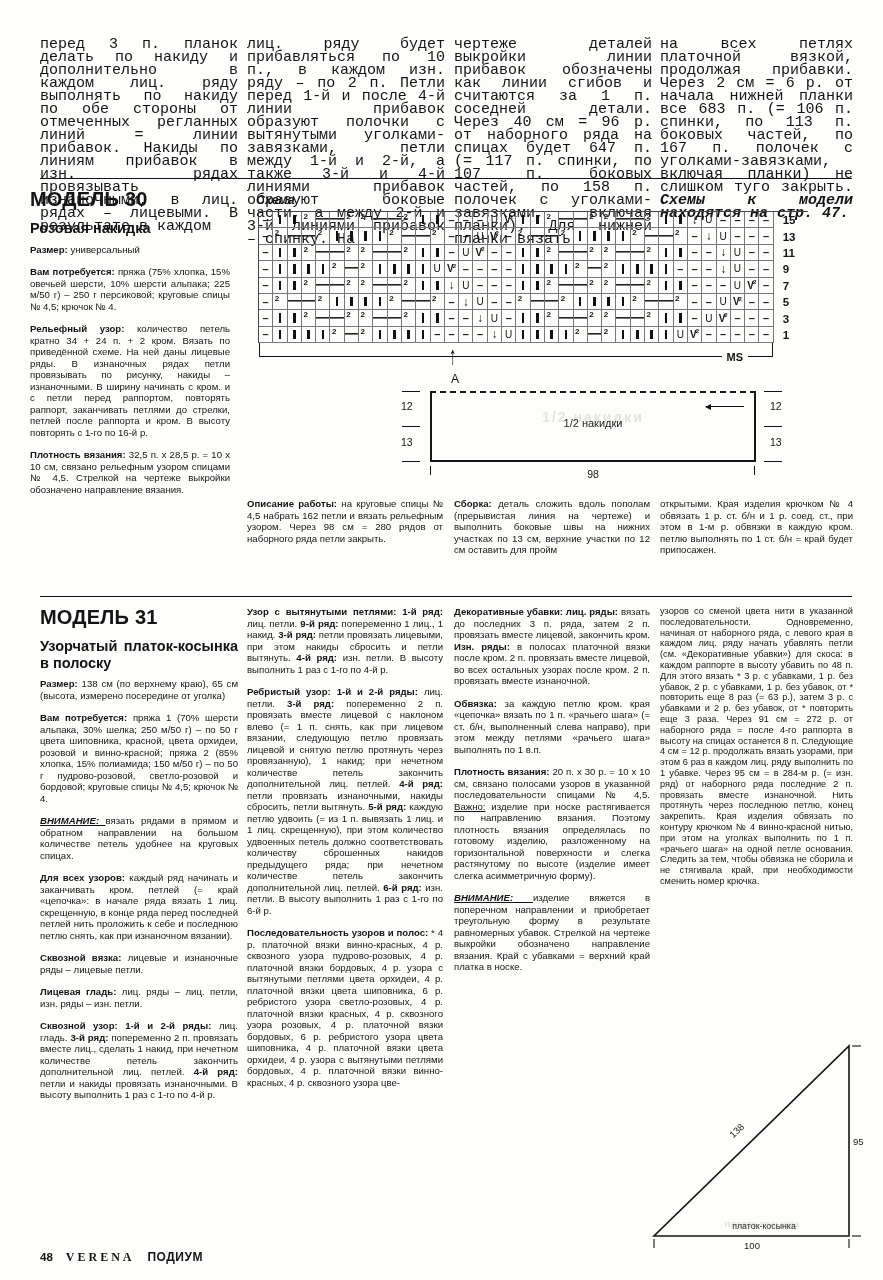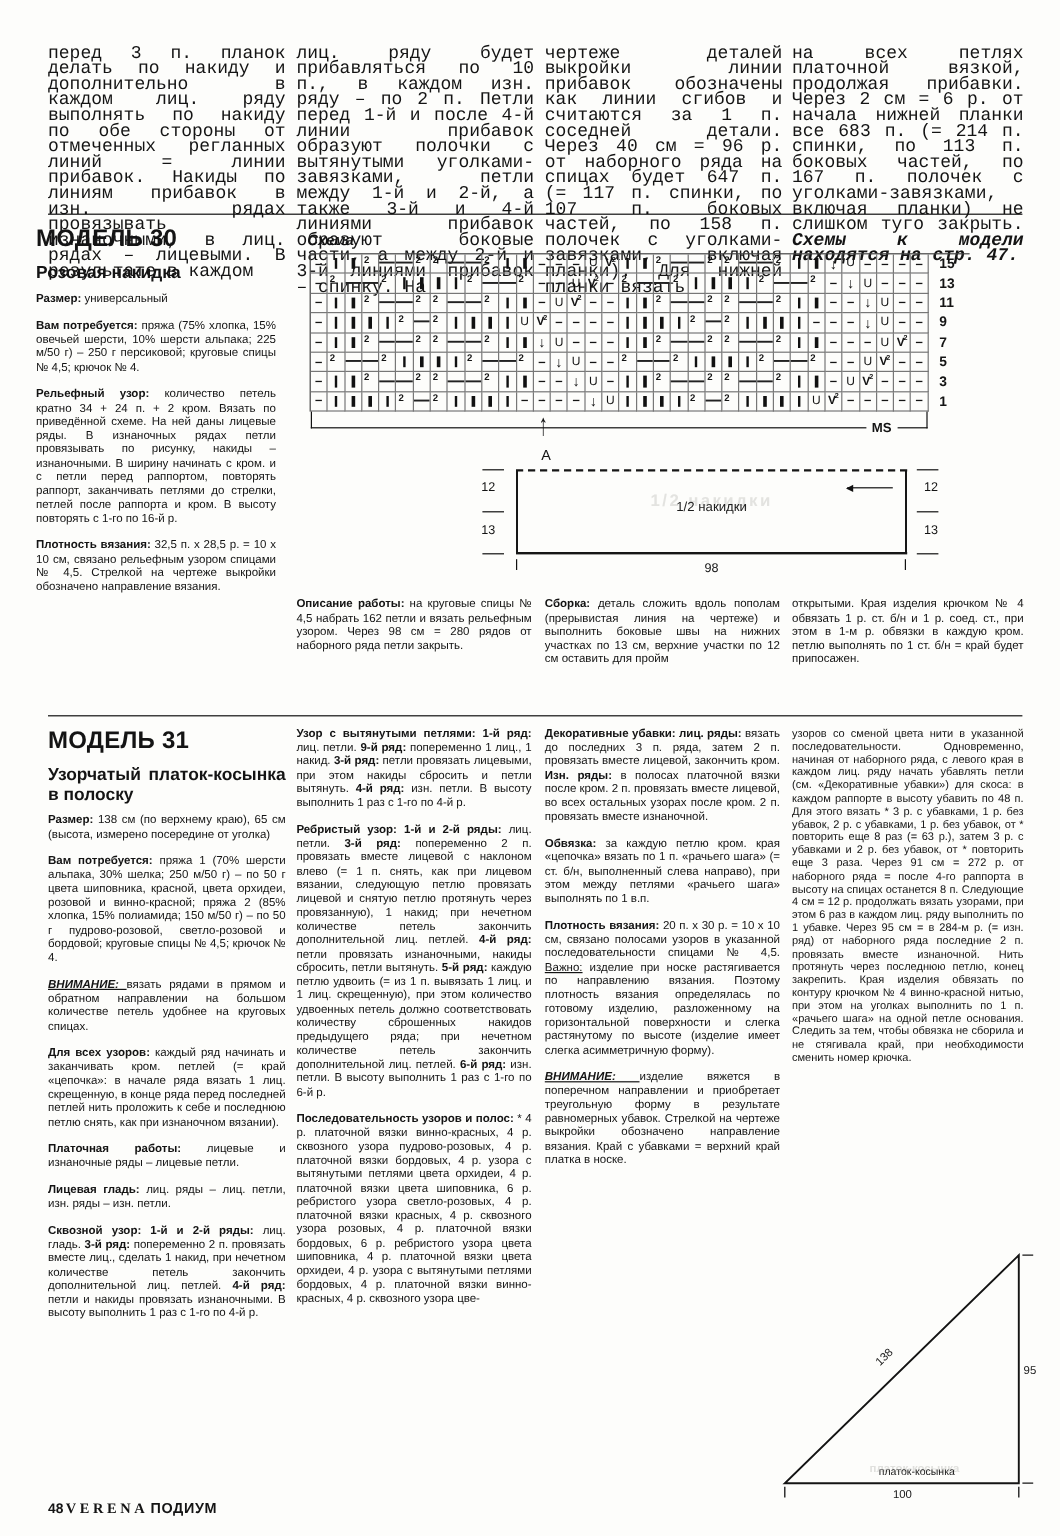--- a/index.html
+++ b/index.html
@@ -46,21 +46,21 @@
   .schematic .ghost{position:absolute;left:0;right:0;top:16px;text-align:center;color:#e3e3e0;font-size:14px;font-weight:bold;letter-spacing:2px;}
   .schematic .lbl{position:absolute;left:0;right:0;top:24px;text-align:center;font-size:11px;color:#1c1c1c;}
   .dir-arrow{position:absolute;right:10px;top:13px;width:38px;border-top:1.2px solid #111;}
   .dir-arrow:before{content:"";position:absolute;left:-1px;top:-3.5px;border-right:6px solid #111;border-top:3px solid transparent;border-bottom:3px solid transparent;}
   .tick-h{position:absolute;width:18px;border-top:1.5px solid #111;}
   .tick-v{position:absolute;height:9px;border-left:1.3px solid #111;}
   .dim{position:absolute;font-size:10.5px;text-align:center;}
   .dim-98{left:430px;top:468px;width:326px;text-align:center;}
 
   
-  .footer{position:absolute;left:40px;top:1250px;display:flex;align-items:baseline;gap:2px;}
+  .footer{position:absolute;left:40px;top:1250px;display:flex;align-items:baseline;gap:13px;}
   .pg-num{font-size:11.5px;font-weight:bold;}
   .brand{font-family:"Liberation Serif","DejaVu Serif",serif;font-size:12px;letter-spacing:3px;font-weight:700;}
   .brand2{font-size:12px;font-weight:bold;letter-spacing:.5px;}
 
   .tri-label{font-size:8.8px;fill:#1a1a1a;}
   .tri-ghost{font-size:9.5px;fill:#e0e0dd;font-weight:bold;}
   .tri-dim{font-size:9.5px;fill:#1a1a1a;}
 </style>
 </head>
 <body>
@@ -70,21 +70,21 @@
   <div class="col topcol" style="left:40px">
       <p class="para">перед 3 п. планок делать по накиду и дополнительно в каждом лиц. ряду выполнять по накиду по обе стороны от отмеченных регланных линий = линии прибавок. Накиды по линиям прибавок в изн. рядах провязывать изнаночными, в лиц. рядах – лицевыми. В результате в каждом</p>
     </div>
   <div class="col topcol" style="left:247px">
       <p class="para">лиц. ряду будет прибавляться по 10 п., в каждом изн. ряду – по 2 п. Петли перед 1-й и после 4-й линии прибавок образуют полочки с вытянутыми уголками-завязками, петли между 1-й и 2-й, а также 3-й и 4-й линиями прибавок образуют боковые части, а между 2-й и 3-й линиями прибавок – спинку. На</p>
     </div>
   <div class="col topcol" style="left:454px">
       <p class="para">чертеже деталей выкройки линии прибавок обозначены как линии сгибов и считаются за 1 п. соседней детали. Через 40 см = 96 р. от наборного ряда на спицах будет 647 п. (= 117 п. спинки, по 107 п. боковых частей, по 158 п. полочек с уголками-завязками, включая планки). Для нижней планки вязать</p>
     </div>
   <div class="col topcol" style="left:660px;width:193px">
-    <p class="para"><span>на всех петлях платочной вязкой, продолжая прибавки. Через 2 см = 6 р. от начала нижней планки все 683 п. (= 214 п. спинки, по 113 п. боковых частей, по 167 п. полочек с уголками-завязками, включая планки) не слишком туго закрыть.</span> <b><i>Схемы к модели находятся на стр. 47.</i></b></p>
+    <p class="para"><span>на всех петлях платочной вязкой, продолжая прибавки. Через 2 см = 6 р. от начала нижней планки все 683 п. (= 106 п. спинки, по 113 п. боковых частей, по 167 п. полочек с уголками-завязками, включая планки) не слишком туго закрыть.</span> <b><i>Схемы к модели находятся на стр. 47.</i></b></p>
   </div>
 
   <div class="rule" style="top:178px"></div>
 
   <div class="col m30col" style="left:30px;top:188px;width:200px">
     <h1 class="model-title">МОДЕЛЬ 30</h1>
     <h2 class="model-subtitle">Розовая накидка</h2>
     <div>
         <p class="para"><b class="lead">Размер: </b>универсальный</p>
         <p class="para"><b class="lead">Вам потребуется: </b>пряжа (75% хлопка, 15% овечьей шерсти, 10% шерсти альпака; 225 м/50 г) – 250 г персиковой; круговые спицы № 4,5; крючок № 4.</p>
@@ -606,21 +606,21 @@
   <div class="rule" style="top:596px"></div>
 
   <div class="col m31col" style="left:40px;top:606px;width:198px">
     <h1 class="model-title">МОДЕЛЬ 31</h1>
     <h2 class="model-subtitle">Узорчатый платок-косынка в полоску</h2>
     <div>
         <p class="para"><b class="lead">Размер: </b>138 см (по верхнему краю), 65 см (высота, измерено посередине от уголка)</p>
         <p class="para"><b class="lead">Вам потребуется: </b>пряжа 1 (70% шерсти альпака, 30% шелка; 250 м/50 г) – по 50 г цвета шиповника, красной, цвета орхидеи, розовой и винно-красной; пряжа 2 (85% хлопка, 15% полиамида; 150 м/50 г) – по 50 г пудрово-розовой, светло-розовой и бордовой; круговые спицы № 4,5; крючок № 4.</p>
         <p class="para"><b class="att">ВНИМАНИЕ: </b>вязать рядами в прямом и обратном направлении на большом количестве петель удобнее на круговых спицах.</p>
         <p class="para"><b class="lead">Для всех узоров: </b>каждый ряд начинать и заканчивать кром. петлей (= край «цепочка»: в начале ряда вязать 1 лиц. скрещенную, в конце ряда перед последней петлей нить проложить к себе и последнюю петлю снять, как при изнаночном вязании).</p>
-        <p class="para"><b class="lead">Платочная работы: </b>лицевые и изнаночные ряды – лицевые петли.</p>
+        <p class="para"><b class="lead">Сквозной вязка: </b>лицевые и изнаночные ряды – лицевые петли.</p>
         <p class="para"><b class="lead">Лицевая гладь: </b>лиц. ряды – лиц. петли, изн. ряды – изн. петли.</p>
         <p class="para"><b class="lead">Сквозной узор: 1-й и 2-й ряды: </b>лиц. гладь. <b>3-й ряд:</b> попеременно 2 п. провязать вместе лиц., сделать 1 накид, при нечетном количестве петель закончить дополнительной лиц. петлей. <b>4-й ряд:</b> петли и накиды провязать изнаночными. В высоту выполнить 1 раз с 1-го по 4-й р.</p>
       </div>
   </div>
   <div class="col m31col" style="left:247px;top:606px;width:196px">
       <p class="para"><b class="lead">Узор с вытянутыми петлями: 1-й ряд: </b>лиц. петли. <b>9-й ряд:</b> попеременно 1 лиц., 1 накид. <b>3-й ряд:</b> петли провязать лицевыми, при этом накиды сбросить и петли вытянуть. <b>4-й ряд:</b> изн. петли. В высоту выполнить 1 раз с 1-го по 4-й р.</p>
       <p class="para"><b class="lead">Ребристый узор: 1-й и 2-й ряды: </b>лиц. петли. <b>3-й ряд:</b> попеременно 2 п. провязать вместе лицевой с наклоном влево (= 1 п. снять, как при лицевом вязании, следующую петлю провязать лицевой и снятую петлю протянуть через провязанную), 1 накид; при нечетном количестве петель закончить дополнительной лиц. петлей. <b>4-й ряд:</b> петли провязать изнаночными, накиды сбросить, петли вытянуть. <b>5-й ряд:</b> каждую петлю удвоить (= из 1 п. вывязать 1 лиц. и 1 лиц. скрещенную), при этом количество удвоенных петель должно соответствовать количеству сброшенных накидов предыдущего ряда; при нечетном количестве петель закончить дополнительной лиц. петлей. <b>6-й ряд:</b> изн. петли. В высоту выполнить 1 раз с 1-го по 6-й р.</p>
       <p class="para"><b class="lead">Последовательность узоров и полос: </b>* 4 р. платочной вязки винно-красных, 4 р. сквозного узора пудрово-розовых, 4 р. платочной вязки бордовых, 4 р. узора с вытянутыми петлями цвета орхидеи, 4 р. платочной вязки цвета шиповника, 6 р. ребристого узора светло-розовых, 4 р. платочной вязки красных, 4 р. сквозного узора розовых, 4 р. платочной вязки бордовых, 6 р. ребристого узора цвета шиповника, 4 р. платочной вязки цвета орхидеи, 4 р. узора с вытянутыми петлями бордовых, 4 р. платочной вязки винно-красных, 4 р. сквозного узора цве-</p>
     </div>
   <div class="col m31col" style="left:454px;top:606px;width:196px">

